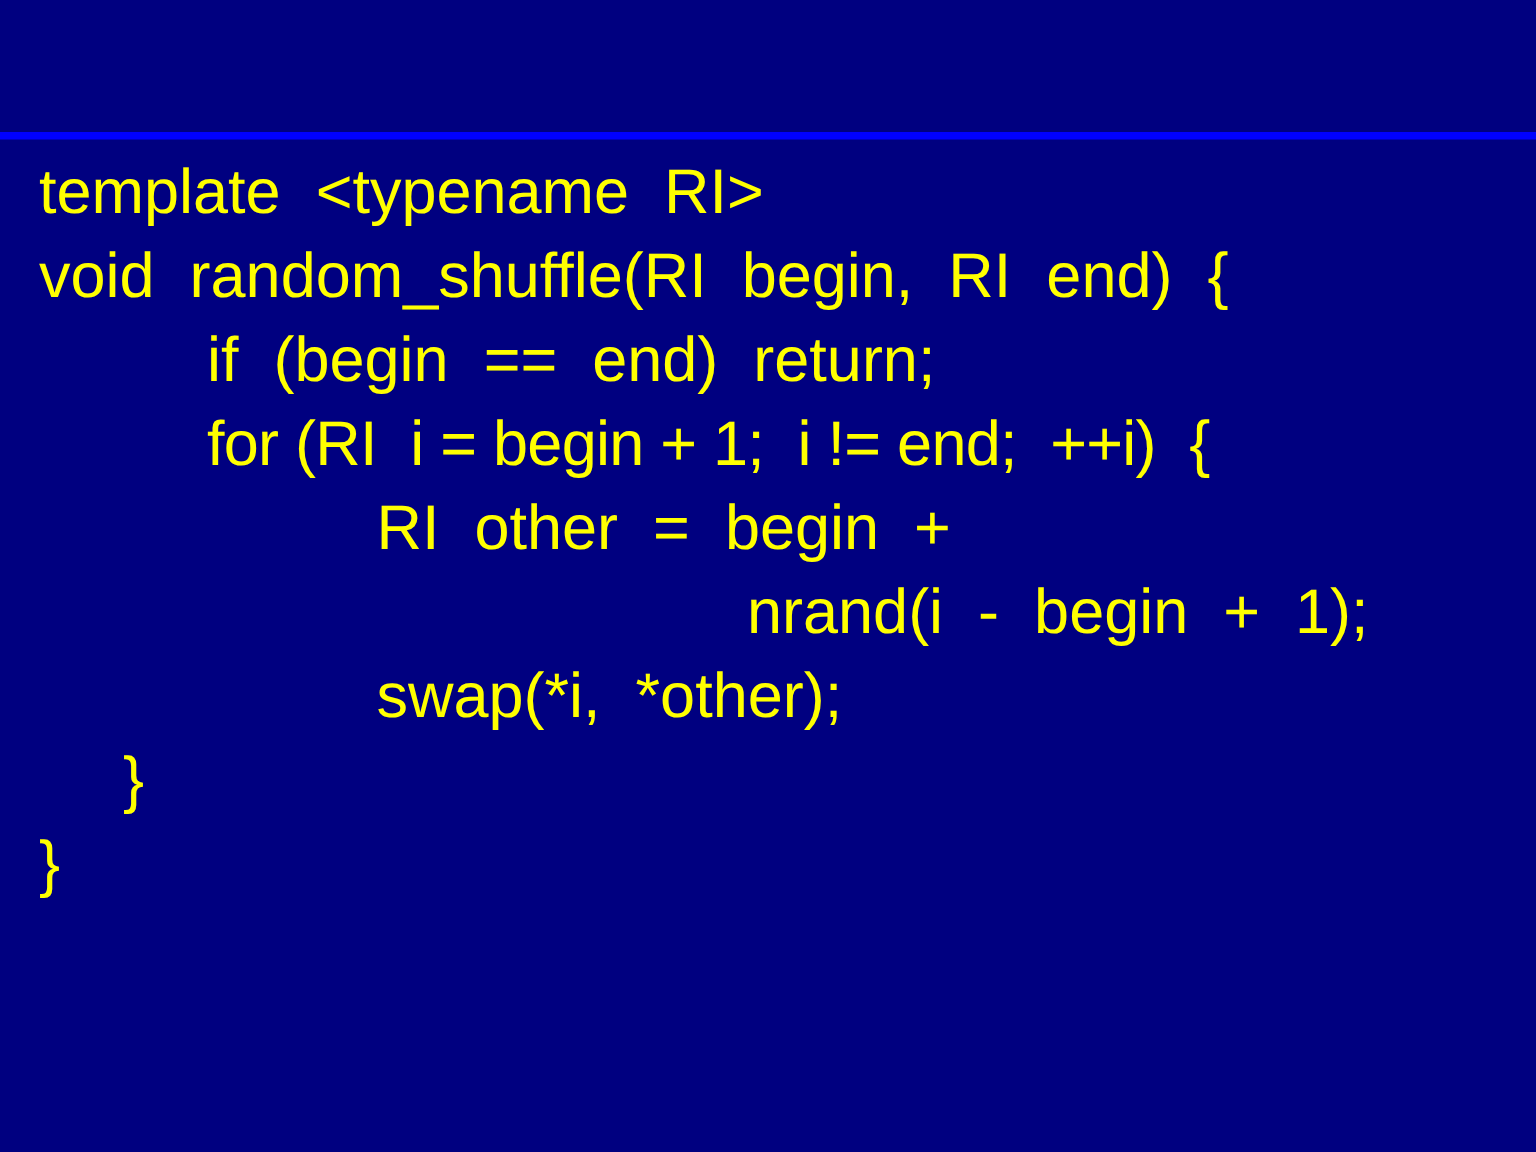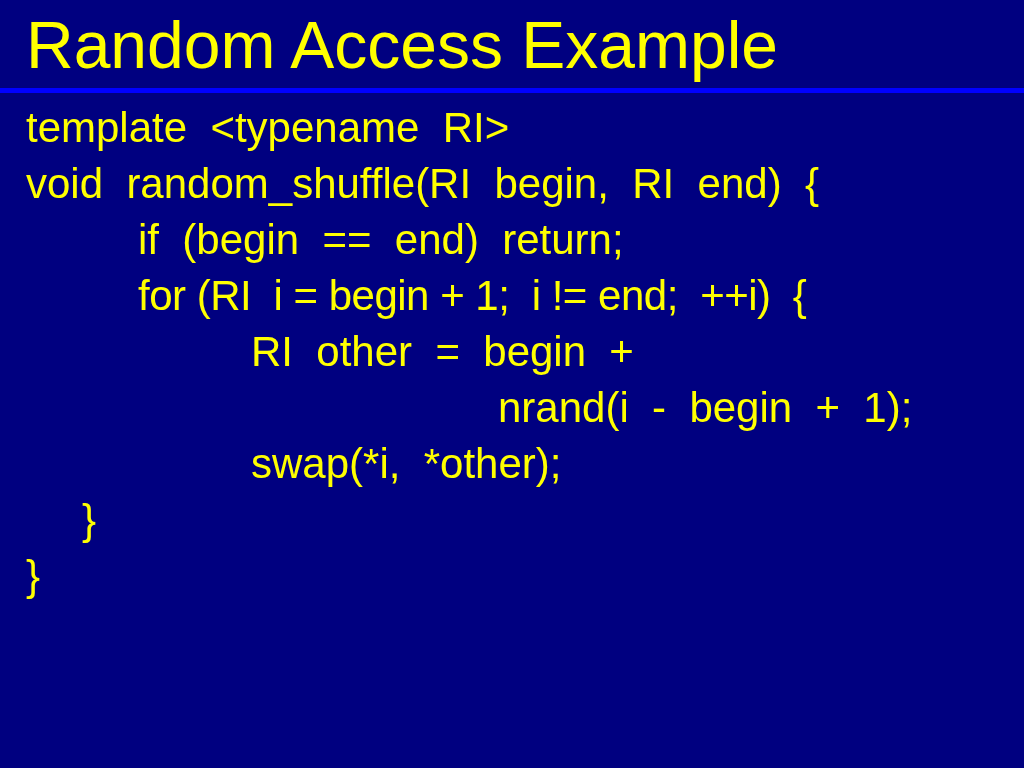--- a/index.html
+++ b/index.html
@@ -78,21 +78,20 @@
   .ind-deep { padding-left: 498px; }
   .ind-br1  { padding-left: 82px;  }
 
   .squeeze { letter-spacing: -0.5px; }
 </style>
 </head>
 <body>
 
 <div id="slide" style="background: rgb(0, 0, 128);">
 
-  <h1 id="slide-title" style="color: rgb(255, 255, 0);">Random Access Example</h1>
 
   <div id="title-rule" style="background: rgb(0, 0, 255);"></div>
 
   <div id="code-body">
     <div class="code-line ln0 ind-0" style="color: rgb(255, 255, 0);">template  &lt;typename  RI&gt;</div>
     <div class="code-line ln1 ind-0" style="color: rgb(255, 255, 0);">void  random_shuffle(RI  begin,  RI  end)  {</div>
     <div class="code-line ln2 ind-1" style="color: rgb(255, 255, 0);">if  (begin  ==  end)  return;</div>
     <div class="code-line ln3 ind-1 squeeze" style="color: rgb(255, 255, 0);">for (RI  i = begin + 1;  i != end;  ++i)  {</div>
     <div class="code-line ln4 ind-2" style="color: rgb(255, 255, 0);">RI  other  =  begin  +</div>
     <div class="code-line ln5 ind-deep" style="color: rgb(255, 255, 0);">nrand(i  -  begin  +  1);</div>

